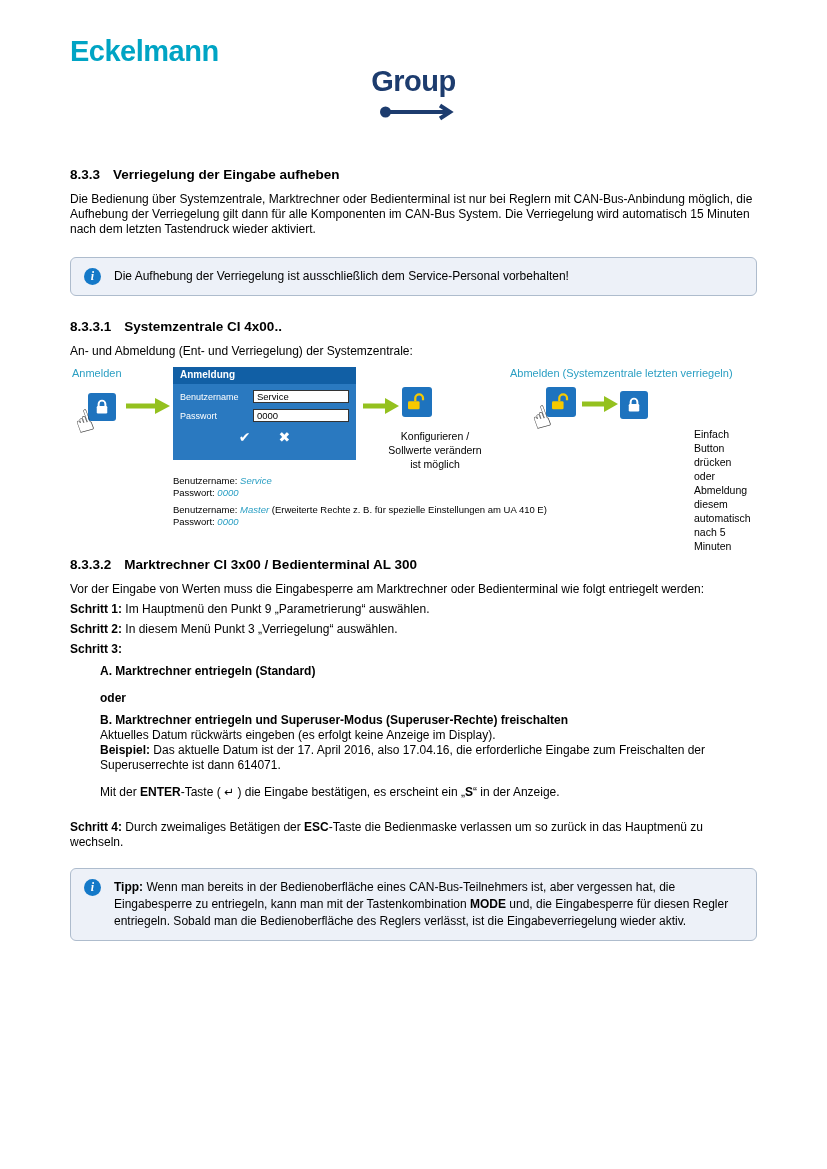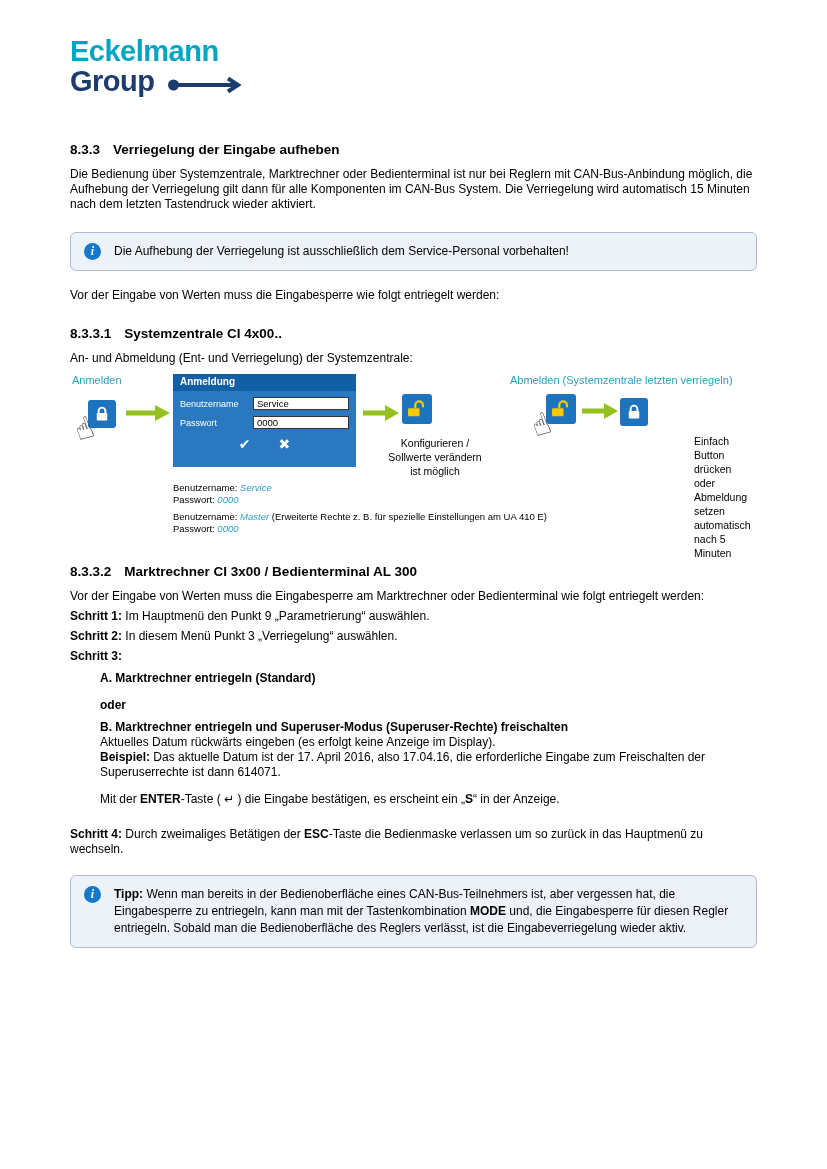--- a/index.html
+++ b/index.html
@@ -10,21 +10,21 @@
   .b { font-weight:700; }
   .accent { color:var(--accent_teal); font-style:italic; }
   .body { font-size:12px; line-height:15px; }
   .hd { font-size:13.5px; font-weight:700; line-height:16px; }
   .hd-num { margin-right:13px; }
   .ind { margin-left:30px; }.mt5{margin-top:5px}.mt7{margin-top:7px}.mt9{margin-top:9px}.mt12{margin-top:12px}.mt14{margin-top:12px}.mt17{margin-top:17px}
   .mt18{margin-top:18px}.mt20{margin-top:20px}.mt22{margin-top:22px}.mt23{margin-top:23px}.mt46{margin-top:46px}
 
   
   .logo-name { font-size:29px; font-weight:700; color:var(--brand_teal); line-height:30px; letter-spacing:-0.5px; }
-  .logo-row { display:flex; align-items:center; }
+  .logo-row { display:flex; align-items:center;flex-direction:column; }
   .logo-group { font-size:29px; font-weight:700; color:var(--navy); line-height:30px; letter-spacing:-0.5px; }
   .logo-arrow { margin-left:12px; margin-top:7px; }
   .logo-arrow circle { fill:var(--navy); }
   .logo-arrow line, .logo-arrow polyline { stroke:var(--navy); }
 
   
   .notebox { display:flex; align-items:center; gap:13px; background:var(--note_bg); border:1px solid var(--note_border); border-radius:6px; padding:10px 13px; }
   .tipbox { align-items:flex-start; }
   .info-icon { flex:0 0 auto; width:17px; height:17px; border-radius:50%; background:var(--info_blue); color:#fff;
                font-family:"Liberation Serif",serif; font-style:italic; font-weight:700; font-size:12px;
@@ -74,21 +74,20 @@
     <span class="hd-num">8.3.3</span><span>Verriegelung der Eingabe aufheben</span>
   </h2>
 
   <p class="body mt9">Die Bedienung über Systemzentrale, Marktrechner oder Bedienterminal ist nur bei Reglern mit CAN-Bus-Anbindung möglich, die Aufhebung der Verriegelung gilt dann für alle Komponenten im CAN-Bus System. Die Verriegelung wird automatisch 15 Minuten nach dem letzten Tastendruck wieder aktiviert.</p>
 
   <div class="notebox mt20">
     <span class="info-icon">i</span>
     <span class="body">Die Aufhebung der Verriegelung ist ausschließlich dem Service-Personal vorbehalten!</span>
   </div>
 
-  <p class="body mt17">Vor der Eingabe von Werten muss die Eingabesperre wie folgt entriegelt werden:</p>
 
   <h2 class="hd mt23">
     <span class="hd-num">8.3.3.1</span><span>Systemzentrale CI 4x00..</span>
   </h2>
 
   <p class="body mt9">An- und Abmeldung (Ent- und Verriegelung) der Systemzentrale:</p>
 
   <div class="diagram">
 
     <div class="dlabel" style="left:2px; top:0;">Anmelden</div>
@@ -157,21 +156,21 @@
     <div class="locksq" style="left:550px; top:24px; width:28px; height:28px;">
       <svg width="18" height="18" viewBox="0 0 24 24">
         <path d="M7.5 11 V8 a4.5 4.5 0 0 1 9 0 V11" fill="none" stroke="#fff" stroke-width="2.6"></path>
         <rect x="5" y="10.8" width="14" height="9.8" rx="1.6" fill="#fff"></rect>
       </svg>
     </div>
 
     <div class="dcap" style="left:601px; top:60px;margin-left:23px;">
       <div>Einfach Button drücken</div>
       <div>oder</div>
-      <div>Abmeldung setzen</div>
+      <div>Abmeldung diesem</div>
       <div>automatisch nach 5 Minuten</div>
     </div>
 
     <div class="creds" style="top:108px;">
       <div><span>Benutzername: </span><span class="accent">Service</span></div>
       <div><span>Passwort: </span><span class="accent">0000</span></div>
     </div>
     <div class="creds" style="top:137px;">
       <div><span>Benutzername: </span><span class="accent">Master</span><span> (Erweiterte Rechte z. B. für spezielle Einstellungen am UA 410 E)</span></div>
       <div><span>Passwort: </span><span class="accent">0000</span></div>

